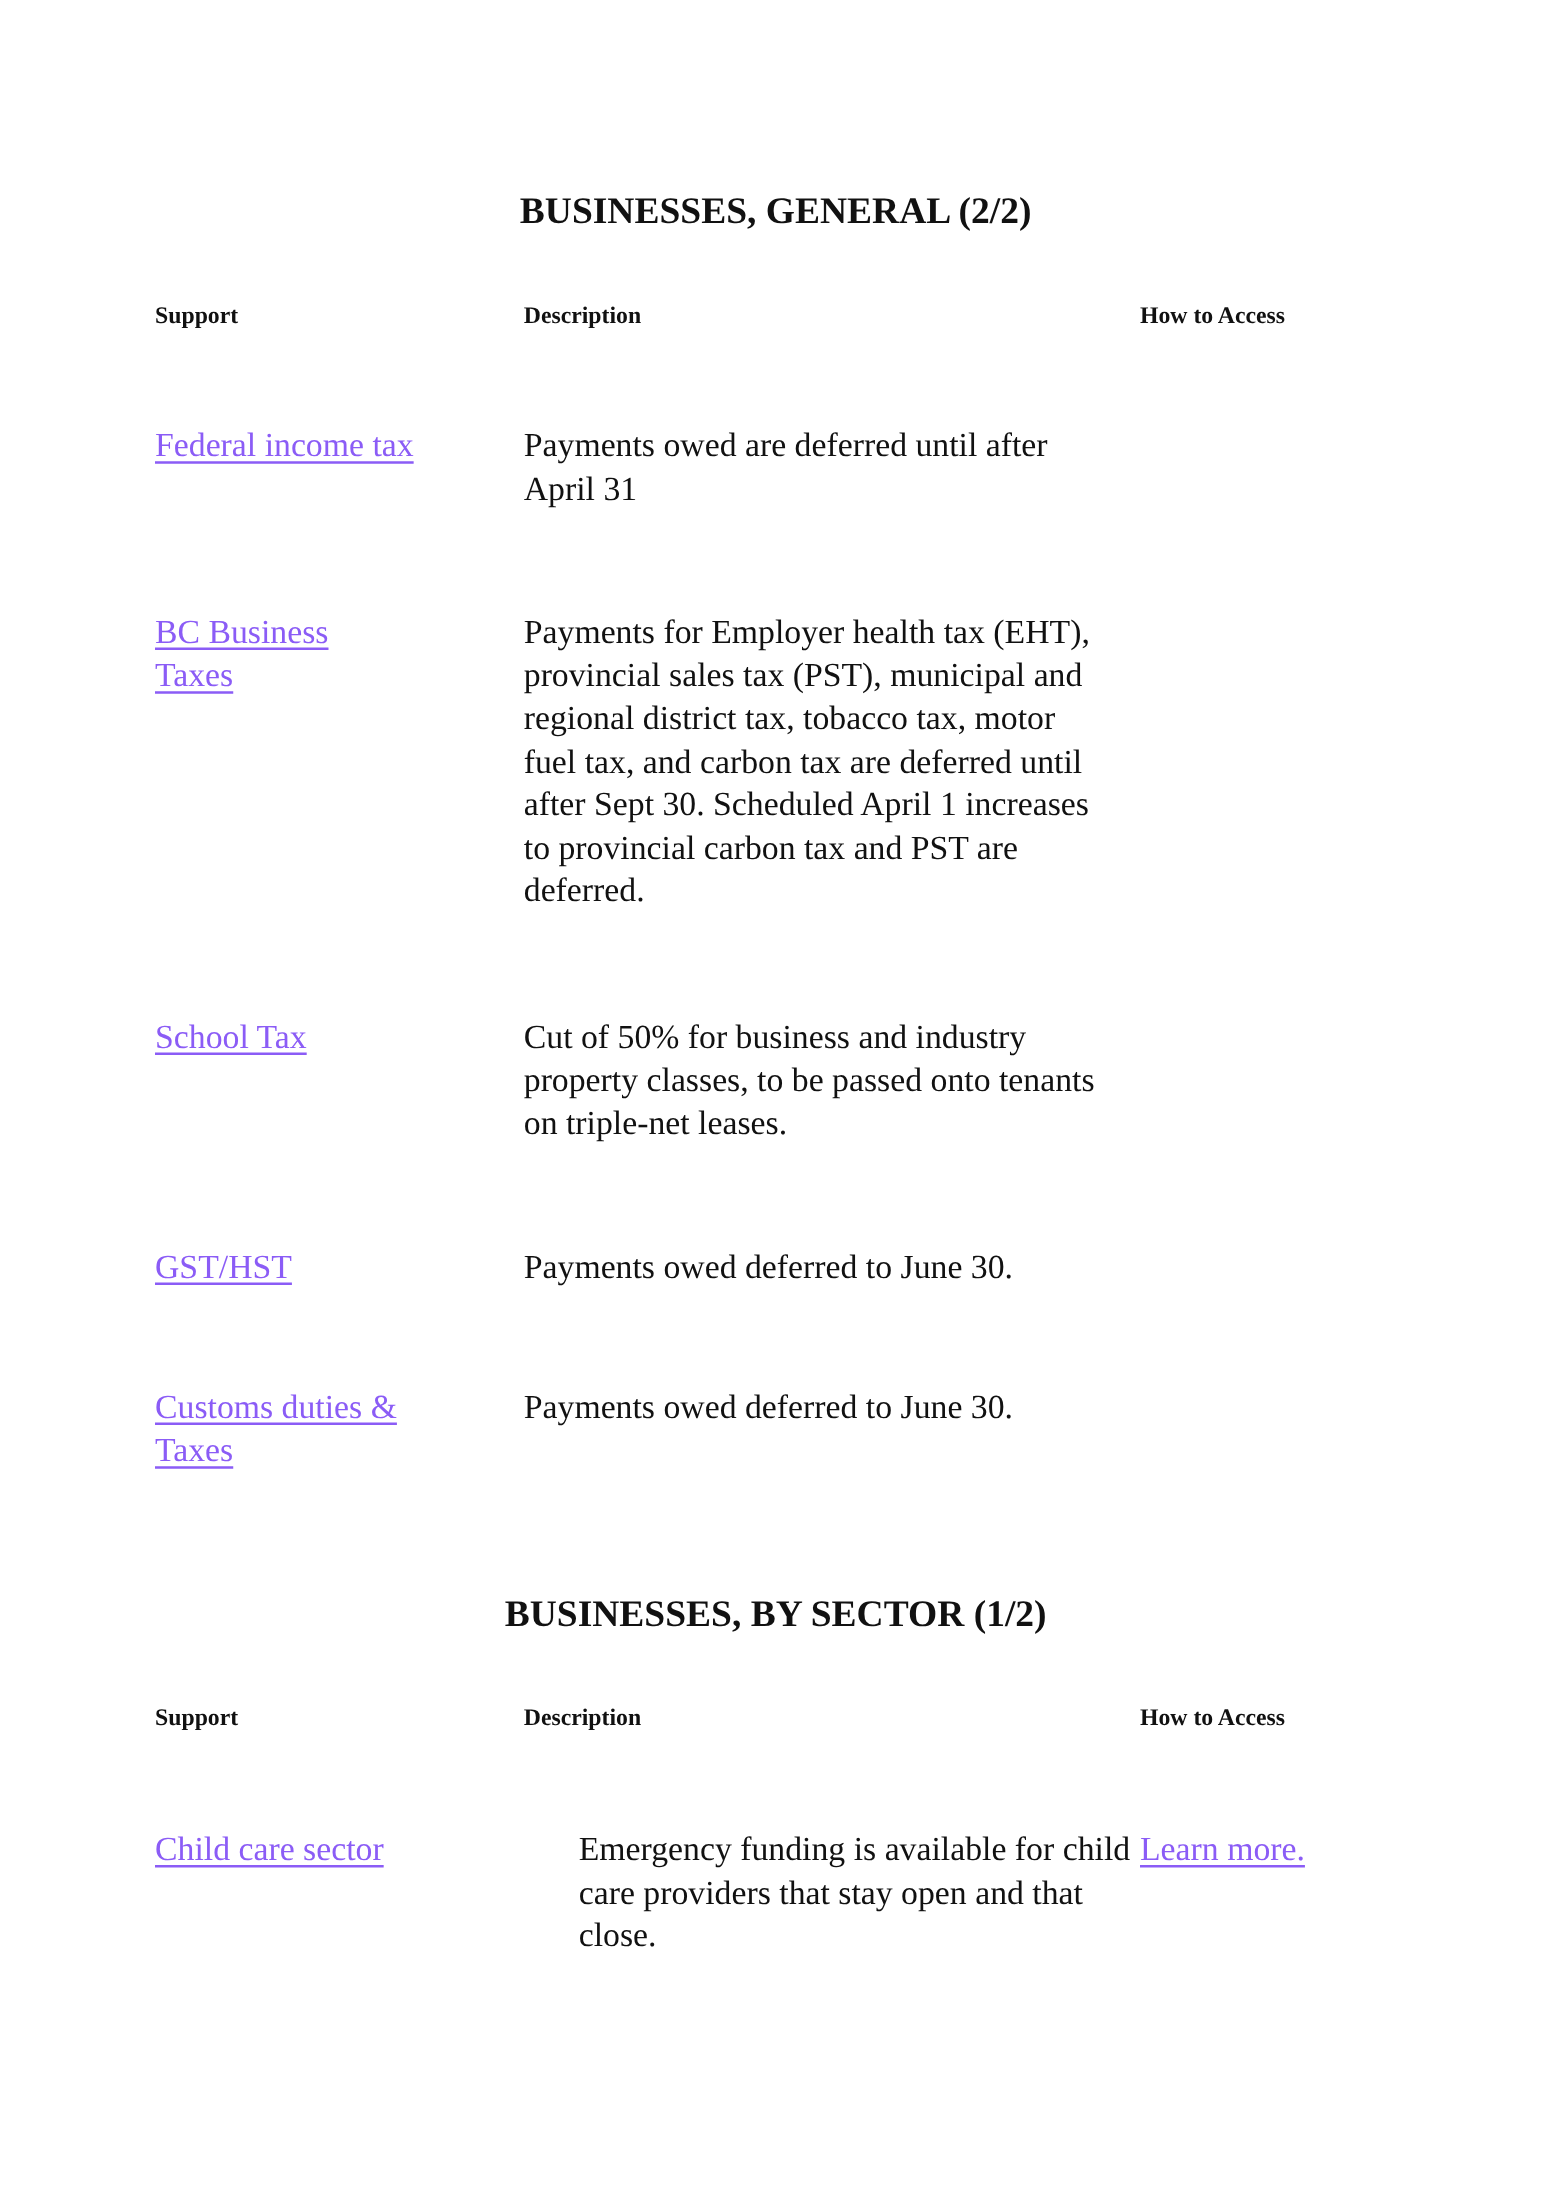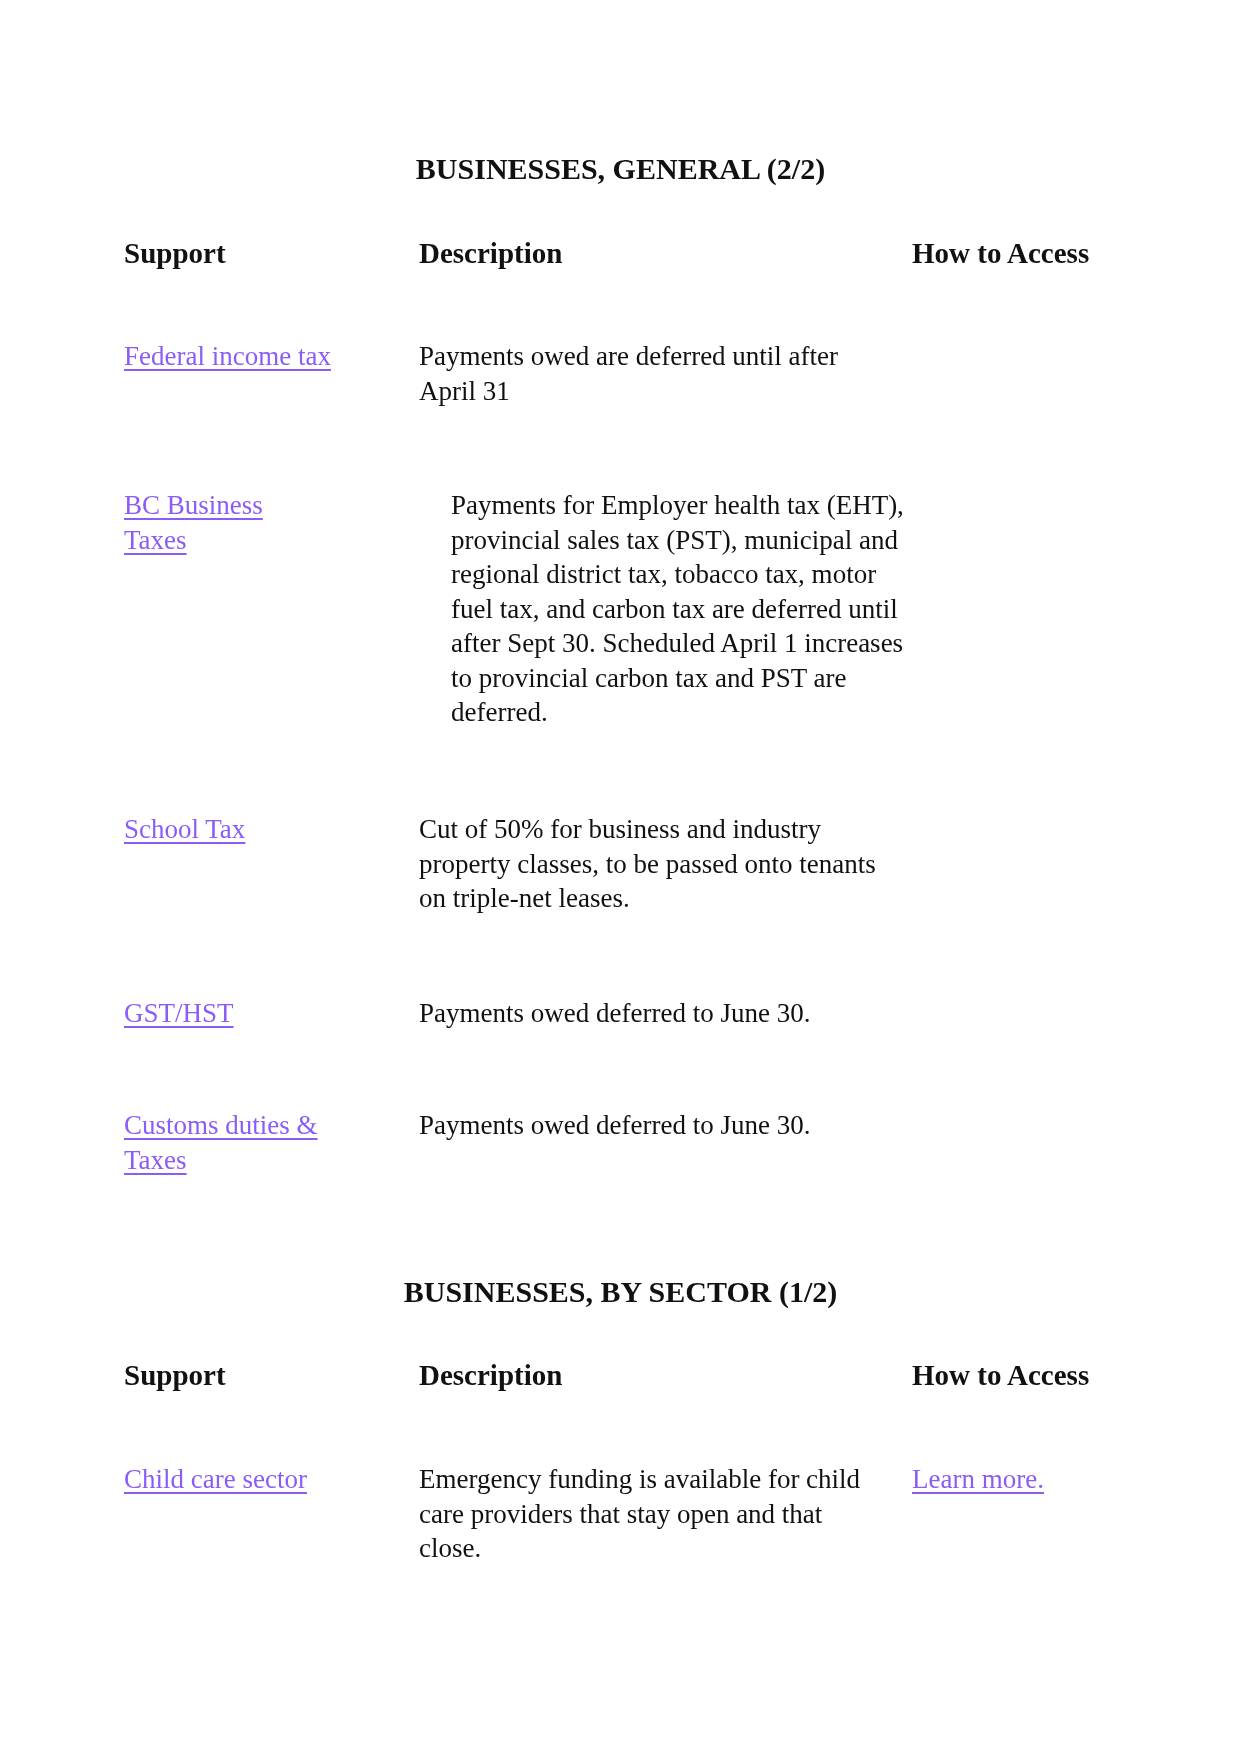--- a/index.html
+++ b/index.html
@@ -1,20 +1,20 @@
 <!DOCTYPE html>
 <html><head>
 <meta charset="utf-8">
 <style>
   html, body { margin: 0; padding: 0; background: #ffffff; }
   body { width: 1241px; height: 1755px; position: relative; overflow: hidden;
          font-family: "Liberation Serif", "DejaVu Serif", serif; color: #111111; }
   .title { position: absolute; left: 0; width: 1241px; text-align: center;
            font-weight: bold; font-size: 30px; line-height: 36px; margin-top: 28px; }
-  .hdr { position: absolute; font-weight: bold; font-size: 29px; line-height: 34px; }
+  .hdr { position: absolute; font-weight: bold; font-size: 19px; line-height: 34px; }
   .cell { position: absolute; font-size: 27px; line-height: 34.5px; }
   .link { text-decoration: underline; text-underline-offset: 4px; color: #8b5cf6; cursor: pointer; }
   .c1 { left: 124px; width: 240px; }
   .c2 { left: 419px; width: 460px; }
   .c3 { left: 912px; width: 260px; }
 </style>
 </head>
 <body>
 
 <div>
@@ -24,21 +24,21 @@
   <div class="hdr c2" style="top:236px;">Description</div>
   <div class="hdr c3" style="top:236px;">How to Access</div>
 
   <div>
     <a class="cell c1 link" style="top:339px;">Federal income tax</a>
     <div class="cell c2" style="top:339px;">Payments owed are deferred until after April 31</div>
   </div>
 
   <div>
     <a class="cell c1 link" style="top:488px; width:190px;">BC Business Taxes</a>
-    <div class="cell c2" style="top:488px;margin-left:32px;">Payments for Employer health tax (EHT), provincial sales tax (PST), municipal and regional district tax, tobacco tax, motor fuel tax, and carbon tax are deferred until after Sept 30. Scheduled April 1 increases to provincial carbon tax and PST are deferred.</div>
+    <div class="cell c2" style="top:488px;">Payments for Employer health tax (EHT), provincial sales tax (PST), municipal and regional district tax, tobacco tax, motor fuel tax, and carbon tax are deferred until after Sept 30. Scheduled April 1 increases to provincial carbon tax and PST are deferred.</div>
   </div>
 
   <div>
     <a class="cell c1 link" style="top:812px;">School Tax</a>
     <div class="cell c2" style="top:812px;">Cut of 50% for business and industry property classes, to be passed onto tenants on triple-net leases.</div>
   </div>
 
   <div>
     <a class="cell c1 link" style="top:996px;">GST/HST</a>
     <div class="cell c2" style="top:996px; width:440px;">Payments owed deferred to June 30.</div>
@@ -52,16 +52,16 @@
 
 <div>
   <div class="title" style="top:1246px;">BUSINESSES, BY SECTOR (1/2)</div>
 
   <div class="hdr c1" style="top:1358px;">Support</div>
   <div class="hdr c2" style="top:1358px;">Description</div>
   <div class="hdr c3" style="top:1358px;">How to Access</div>
 
   <div>
     <a class="cell c1 link" style="top:1462px;">Child care sector</a>
-    <div class="cell c2" style="top:1462px;">Emergency funding is available for child care providers that stay open and that close.</div>
+    <div class="cell c2" style="top:1462px;margin-left:44px;">Emergency funding is available for child care providers that stay open and that close.</div>
     <a class="cell c3 link" style="top:1462px;">Learn more.</a>
   </div>
 </div>
 
 </body></html>

